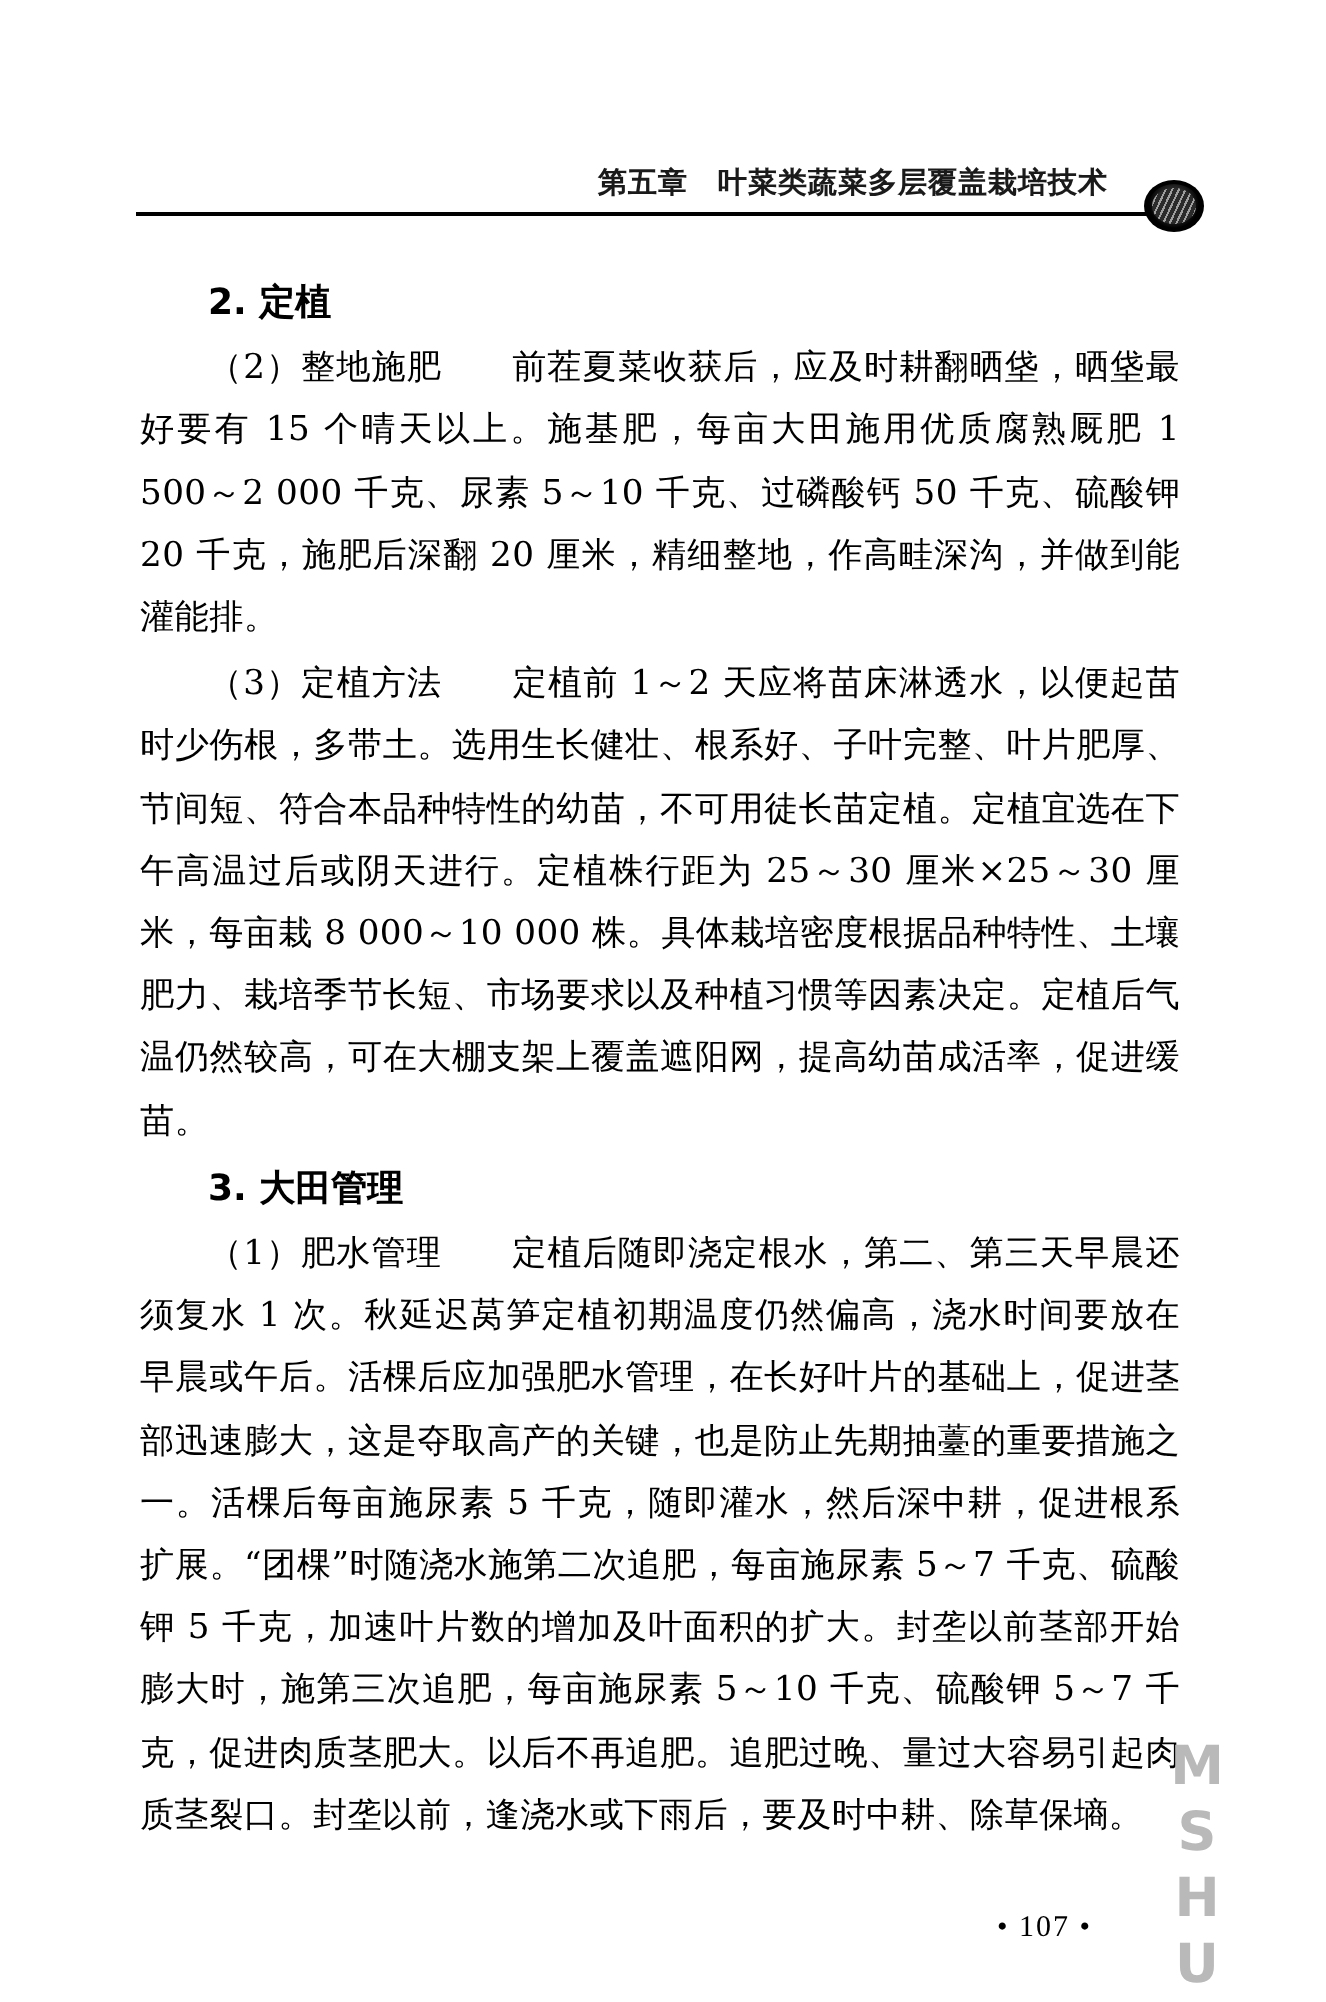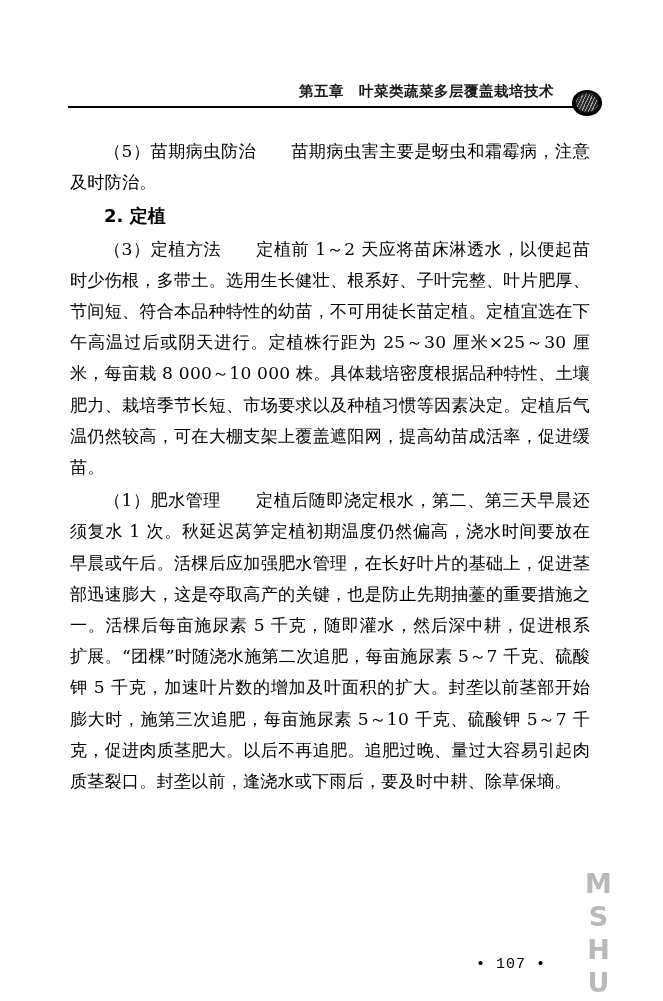--- a/index.html
+++ b/index.html
@@ -101,21 +101,21 @@
     font-weight: bold;
     font-family: "DejaVu Sans", "Liberation Sans", sans-serif;
   }
 
   
   .page-number {
     position: absolute;
     right: 68px;
     bottom: 68px;
     font-size: 15px;
-    font-family: Liberation Mono, monospace;
+    font-family: Liberation Serif, serif;
     letter-spacing: 1px;
   }
 
   
   .watermark {
     position: absolute;
     right: 2px;
     bottom: 8px;
     font-size: 27px;
     font-weight: bold;
@@ -133,28 +133,29 @@
 <div class="page">
 
   <div class="header">
     <div class="header-title">第五章　叶菜类蔬菜多层覆盖栽培技术</div>
     <div class="header-rule"></div>
     <div class="header-emblem"></div>
   </div>
 
   <div class="content">
 
-    <p class="para indent">（5）苗期病虫防治　　苗期病虫害主要是蚜虫和霜霉病，注意及时防治。</p>
 
     <p class="sec">2. 定植</p>
 
 
+    <p class="para indent">（2）整地施肥　　前茬夏菜收获后，应及时耕翻晒垡，晒垡最好要有 15 个晴天以上。施基肥，每亩大田施用优质腐熟厩肥 1 500～2 000 千克、尿素 5～10 千克、过磷酸钙 50 千克、硫酸钾 20 千克，施肥后深翻 20 厘米，精细整地，作高畦深沟，并做到能灌能排。</p>
 
     <p class="para indent">（3）定植方法　　定植前 1～2 天应将苗床淋透水，以便起苗时少伤根，多带土。选用生长健壮、根系好、子叶完整、叶片肥厚、节间短、符合本品种特性的幼苗，不可用徒长苗定植。定植宜选在下午高温过后或阴天进行。定植株行距为 25～30 厘米×25～30 厘米，每亩栽 8 000～10 000 株。具体栽培密度根据品种特性、土壤肥力、栽培季节长短、市场要求以及种植习惯等因素决定。定植后气温仍然较高，可在大棚支架上覆盖遮阳网，提高幼苗成活率，促进缓苗。</p>
 
+    <p class="sec">3. 大田管理</p>
 
     <p class="para indent">（1）肥水管理　　定植后随即浇定根水，第二、第三天早晨还须复水 1 次。秋延迟莴笋定植初期温度仍然偏高，浇水时间要放在早晨或午后。活棵后应加强肥水管理，在长好叶片的基础上，促进茎部迅速膨大，这是夺取高产的关键，也是防止先期抽薹的重要措施之一。活棵后每亩施尿素 5 千克，随即灌水，然后深中耕，促进根系扩展。“团棵”时随浇水施第二次追肥，每亩施尿素 5～7 千克、硫酸钾 5 千克，加速叶片数的增加及叶面积的扩大。封垄以前茎部开始膨大时，施第三次追肥，每亩施尿素 5～10 千克、硫酸钾 5～7 千克，促进肉质茎肥大。以后不再追肥。追肥过晚、量过大容易引起肉质茎裂口。封垄以前，逢浇水或下雨后，要及时中耕、除草保墒。</p>
 
   </div>
 
   <div class="page-number">• 107 •</div>
 
   <div class="watermark">MSHUA</div>
 
 </div>

